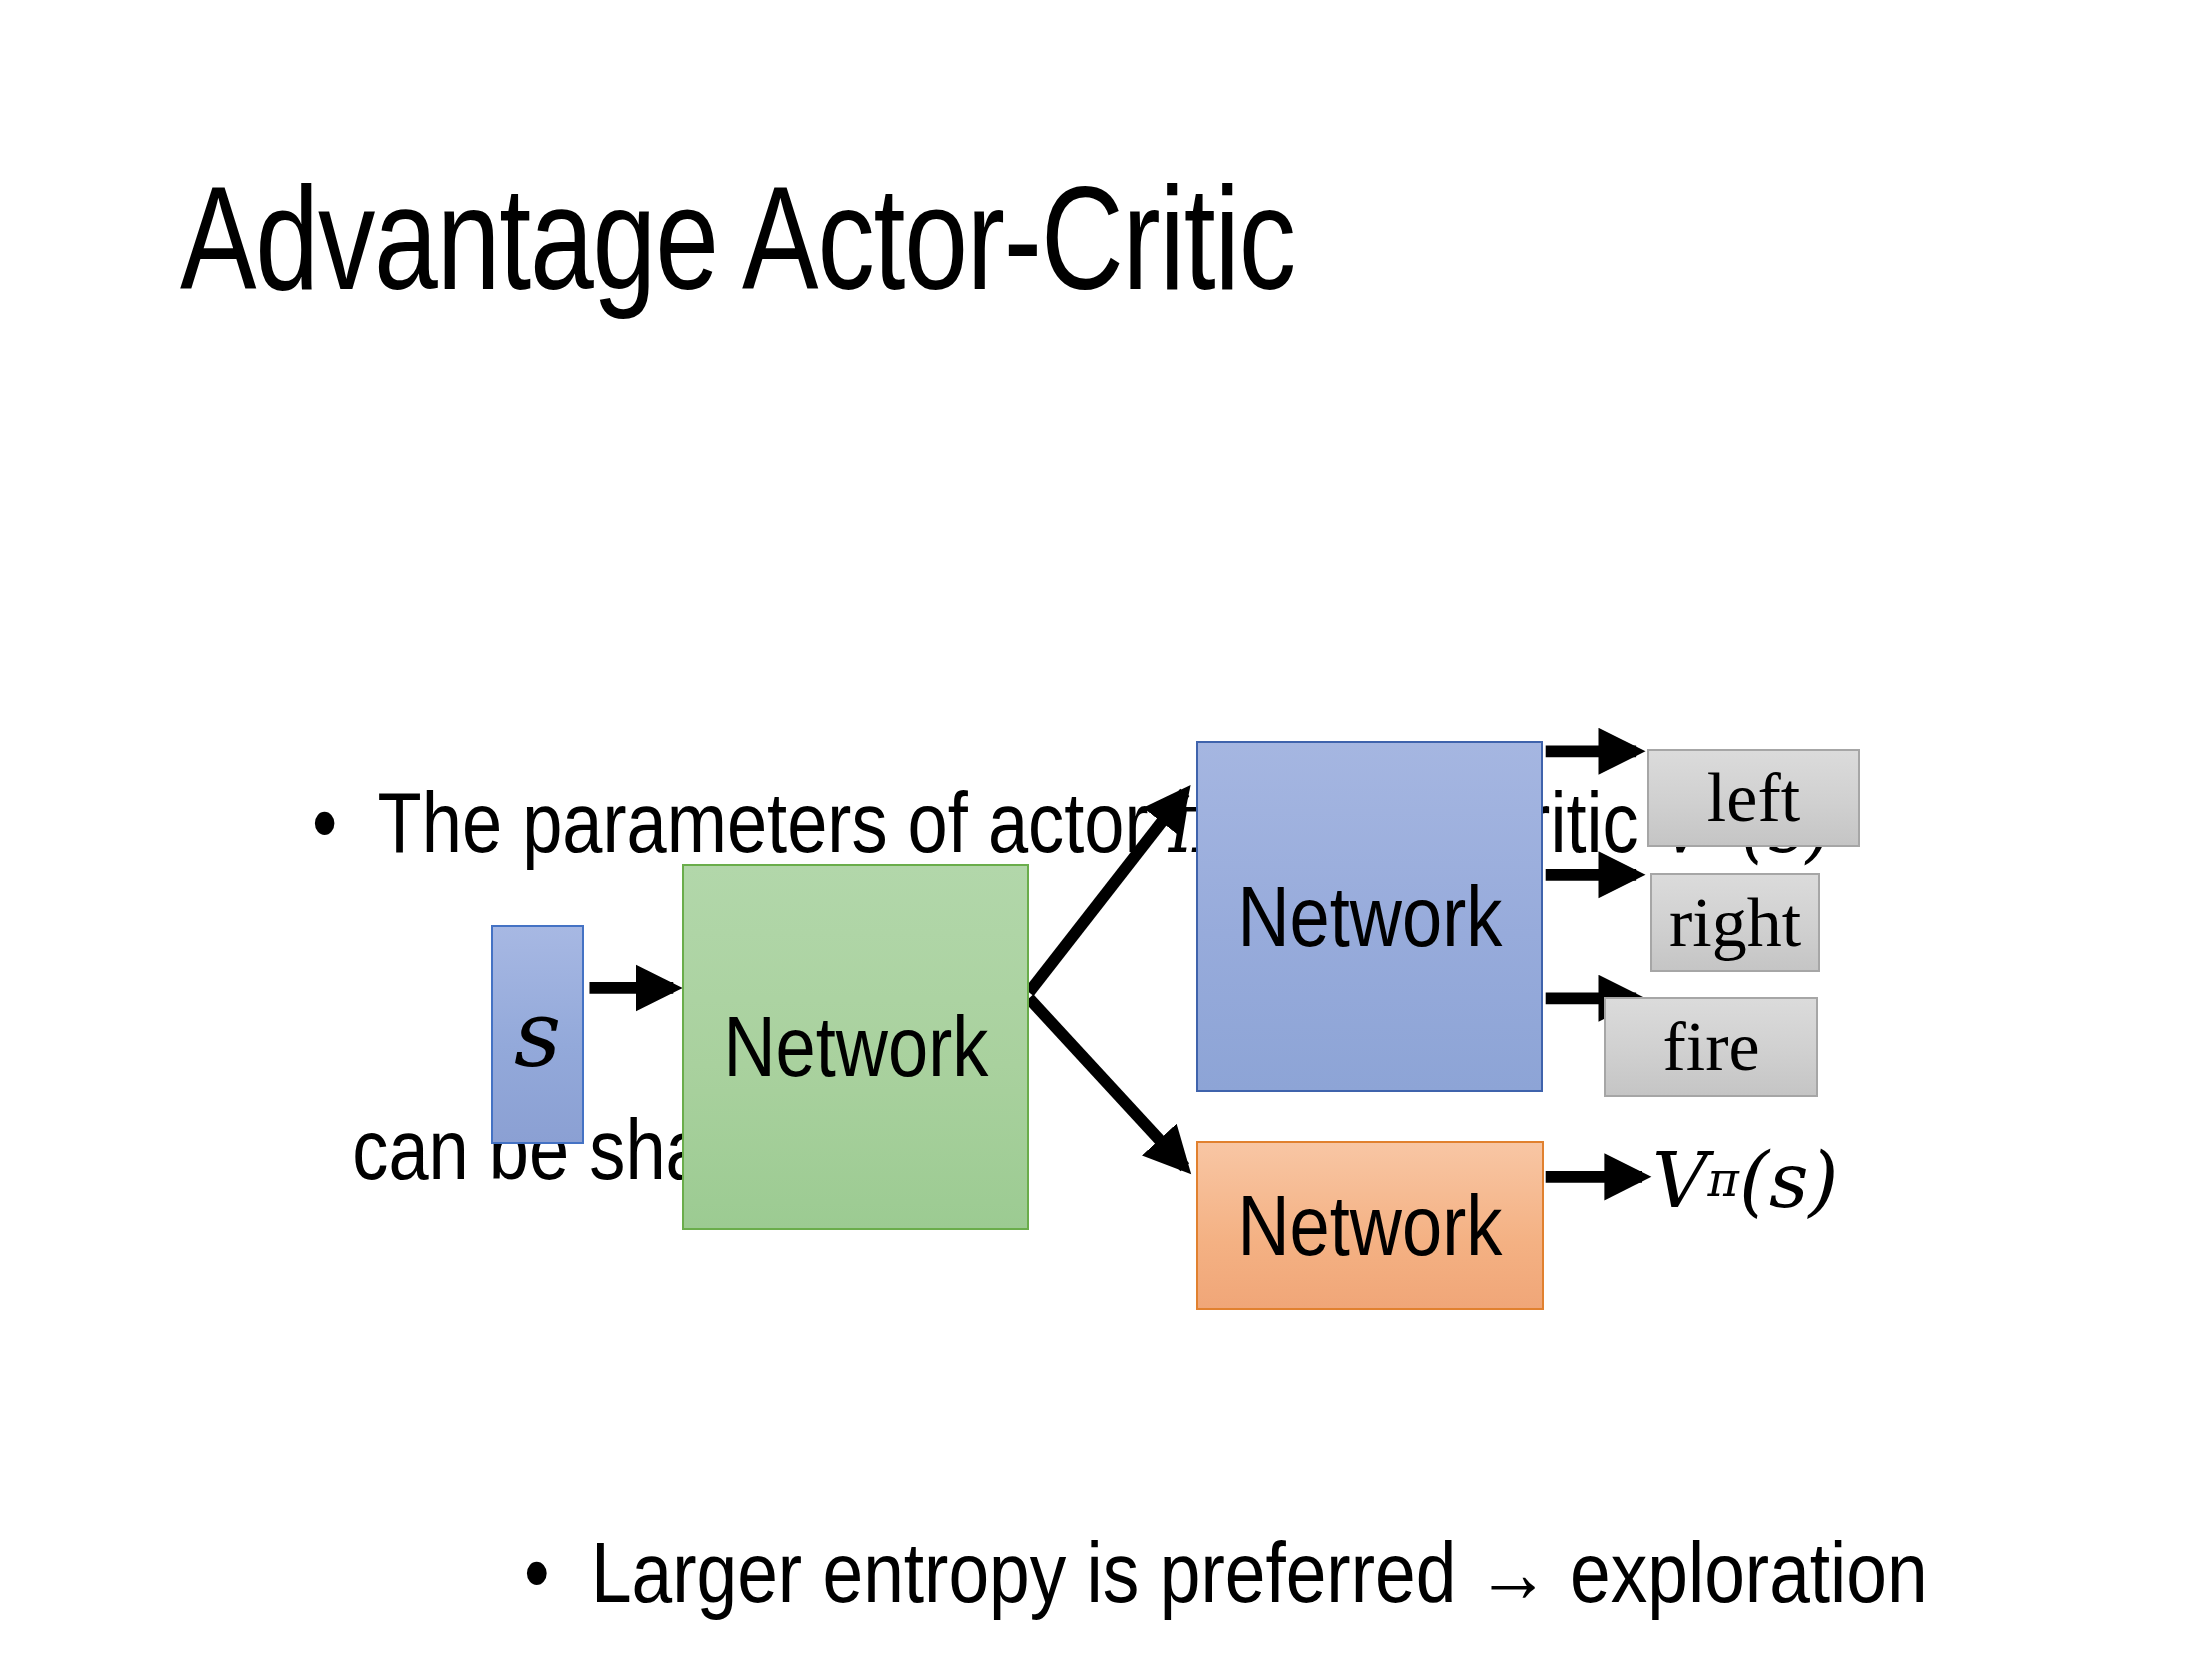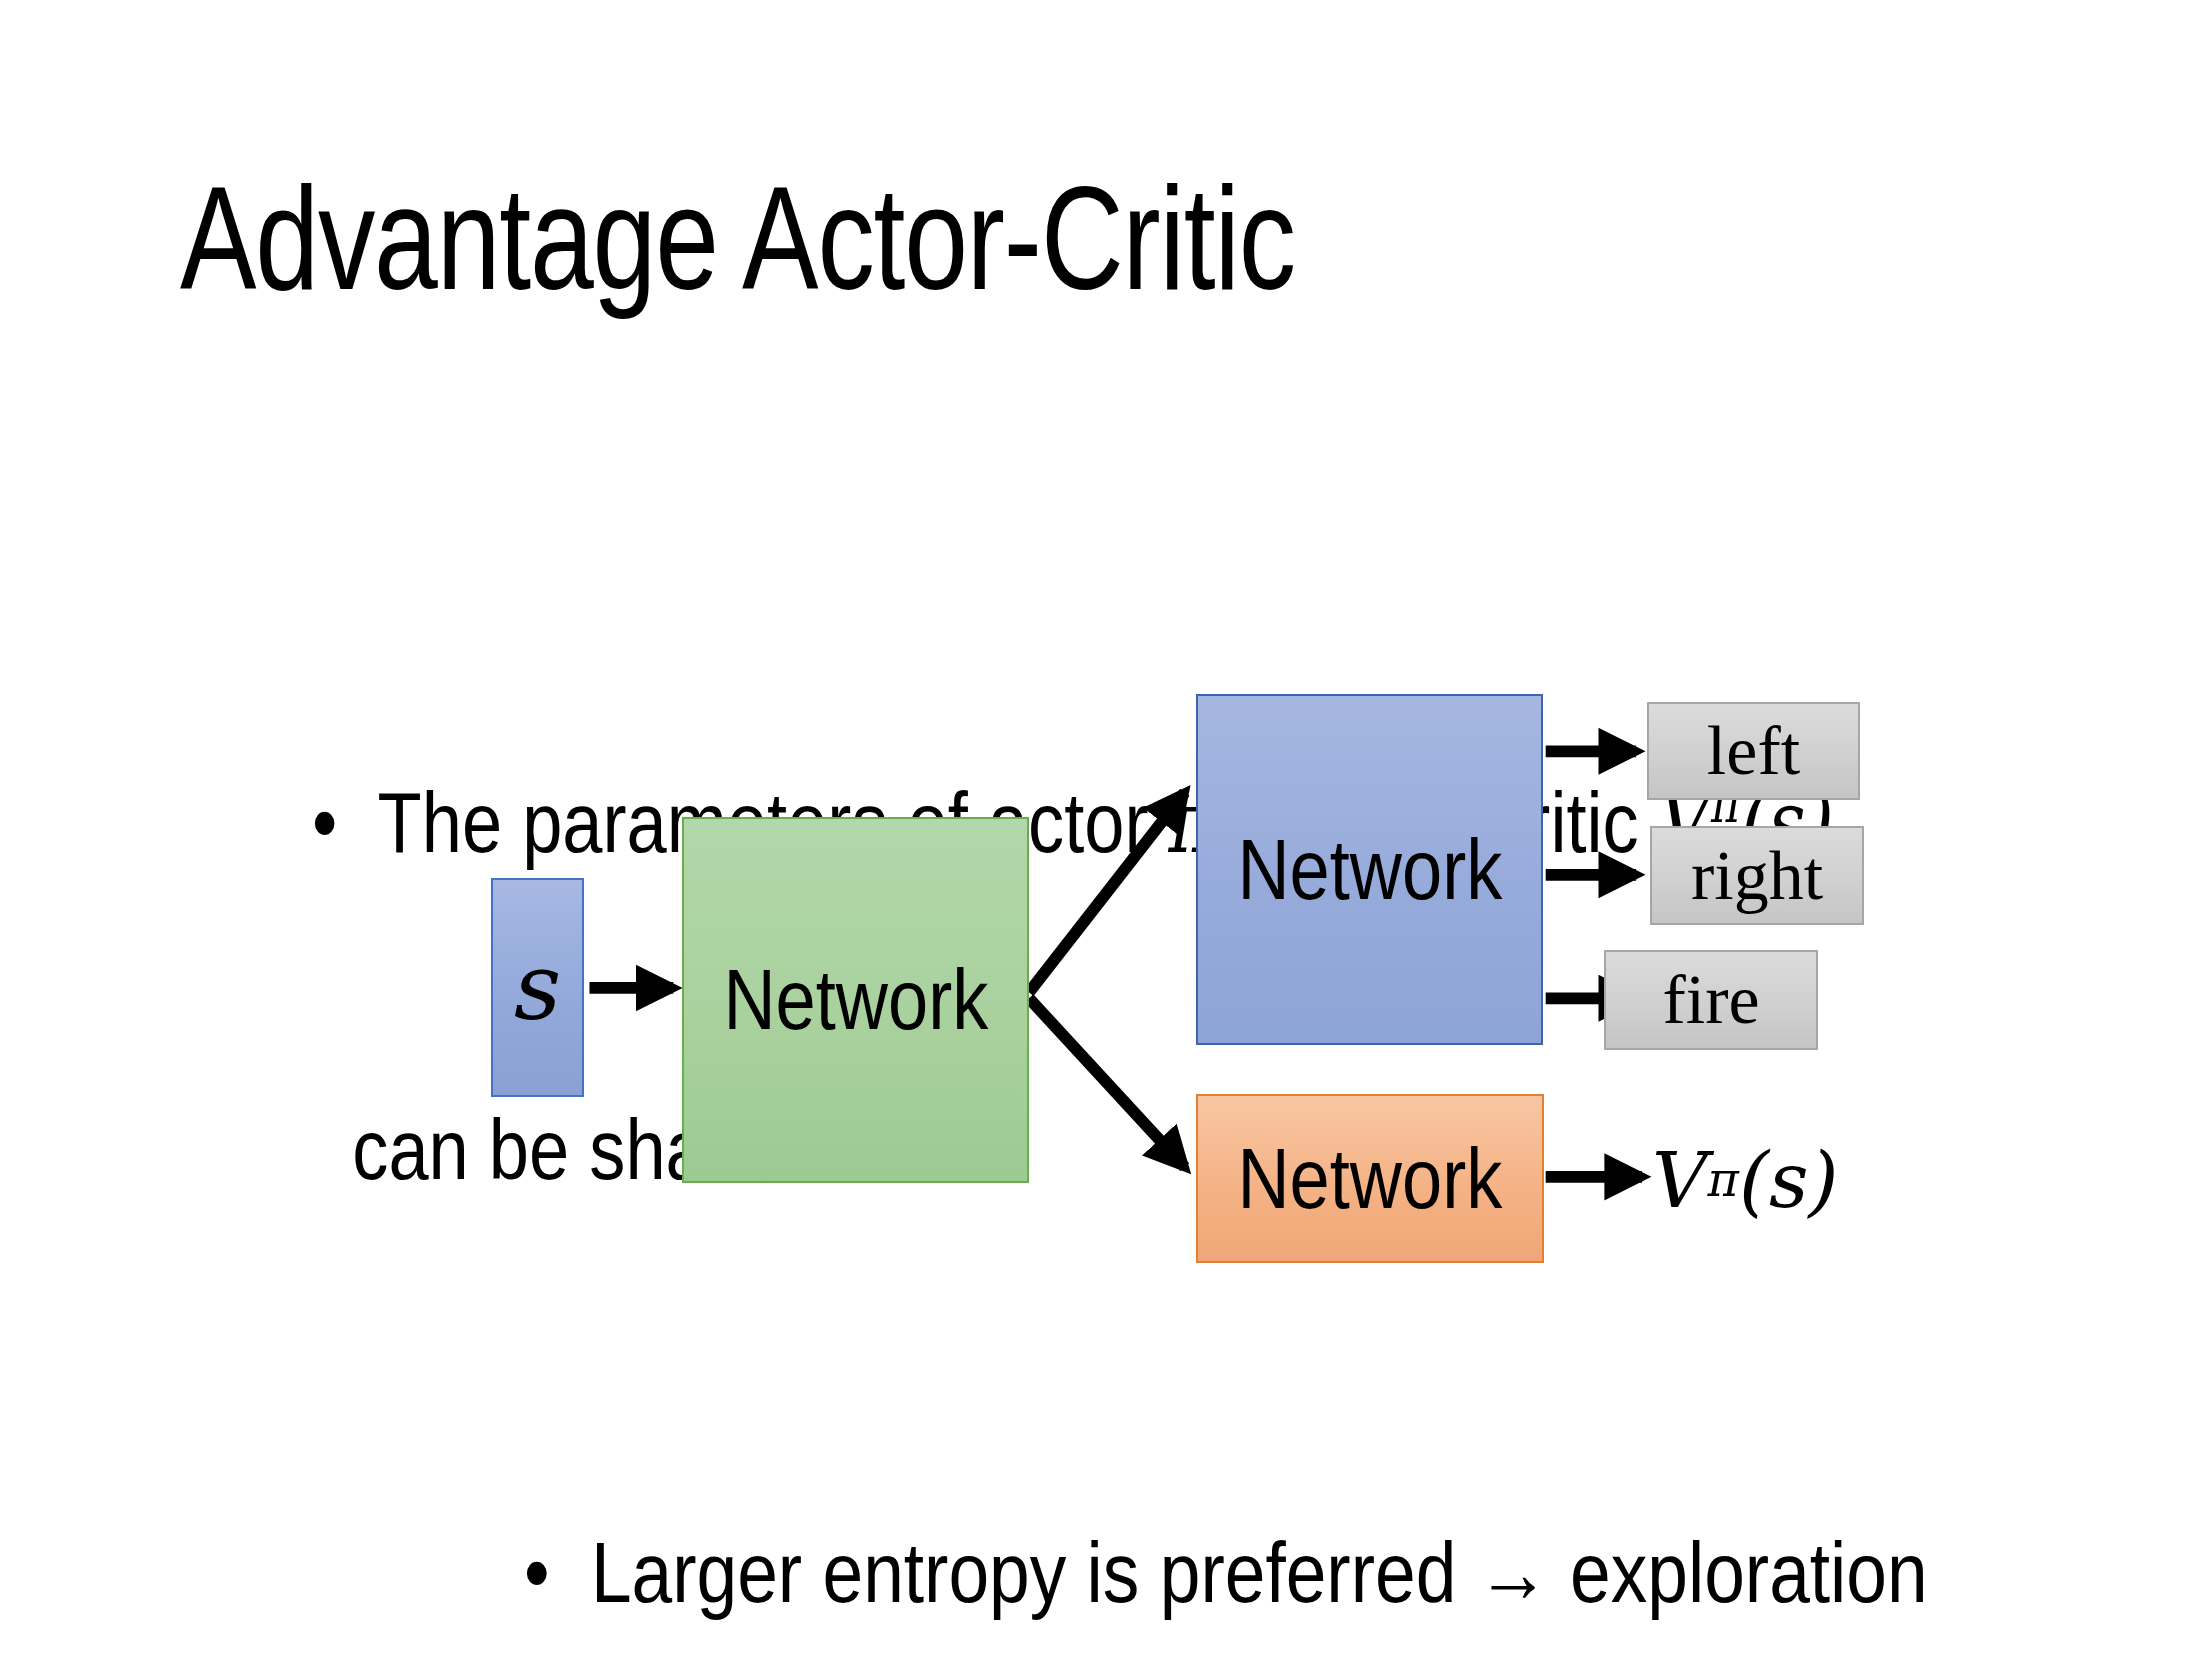--- a/index.html
+++ b/index.html
@@ -26,21 +26,21 @@
   #b-entropy{left:312px;top:1289px;font-size:86px;line-height:109px;}
   #b-larger{left:430px;top:1412px;font-size:85px;line-height:107px;}
   #b-larger .scx{transform:scaleX(.86);}
   .dot{display:inline-block;}
   .gap-l1{display:inline-block;width:55px;}
   .gap-l2{display:inline-block;width:48px;}
   .indent-l2{display:inline-block;width:48px;}
   .math{font-family:"DejaVu Serif","Liberation Serif",serif;font-style:italic;}
   .math sup{font-size:62%;vertical-align:super;line-height:0;}
   
-  .box{position:absolute;display:flex;align-items:center;justify-content:center;box-sizing:border-box;}
+  .box{position:absolute;display:flex;align-items:center;justify-content:center;box-sizing:border-box;margin-top:47px;}
   .netlabel{font-size:85px;display:inline-block;transform:scaleX(.85);transform-origin:center;white-space:pre;}
   #state-box{
     left:491px;top:878px;width:93px;height:219px;
     background:linear-gradient(180deg,#a7b8e3 0%,#93a9da 55%,#8ba0d3 100%);
     border:2.2px solid #4472c4;
   }
   #state-box .slabel{font-family:"DejaVu Serif","Liberation Serif",serif;font-style:italic;font-size:92px;}
   #shared-box{
     left:682px;top:817px;width:347px;height:366px;
     background:linear-gradient(180deg,#b2d7aa 0%,#a9d19e 55%,#9ccb92 100%);
@@ -55,21 +55,21 @@
     left:1196px;top:1094px;width:348px;height:169px;
     background:linear-gradient(180deg,#f8c6a4 0%,#f4b183 60%,#f0a678 100%);
     border:2.2px solid #e1812f;
   }
   .outbox{
     background:linear-gradient(180deg,#dbdbdb 0%,#d0d0d0 55%,#c5c5c5 100%);
     border:2.2px solid #a6a6a6;
     font-family:"Liberation Serif",serif;font-size:70px;
   }
   #out-left{left:1647px;top:702px;width:213px;height:98px;}
-  #out-right{left:1650px;top:826px;width:214px;height:99px;}
+  #out-right{left:1650px;top:826px;width:170px;height:99px;}
   #out-fire{left:1604px;top:950px;width:214px;height:100px;}
   #value-label{
     position:absolute;left:1652px;top:1136px;height:88px;
     display:flex;align-items:center;
     font-family:"DejaVu Serif","Liberation Serif",serif;font-style:italic;font-size:77px;
   }
   #value-label sup{font-size:62%;vertical-align:super;line-height:0;}
   
   #arrows{position:absolute;left:0;top:0;width:2205px;height:1654px;pointer-events:none;}
   #arrows line{stroke:#000;stroke-width:16;}

